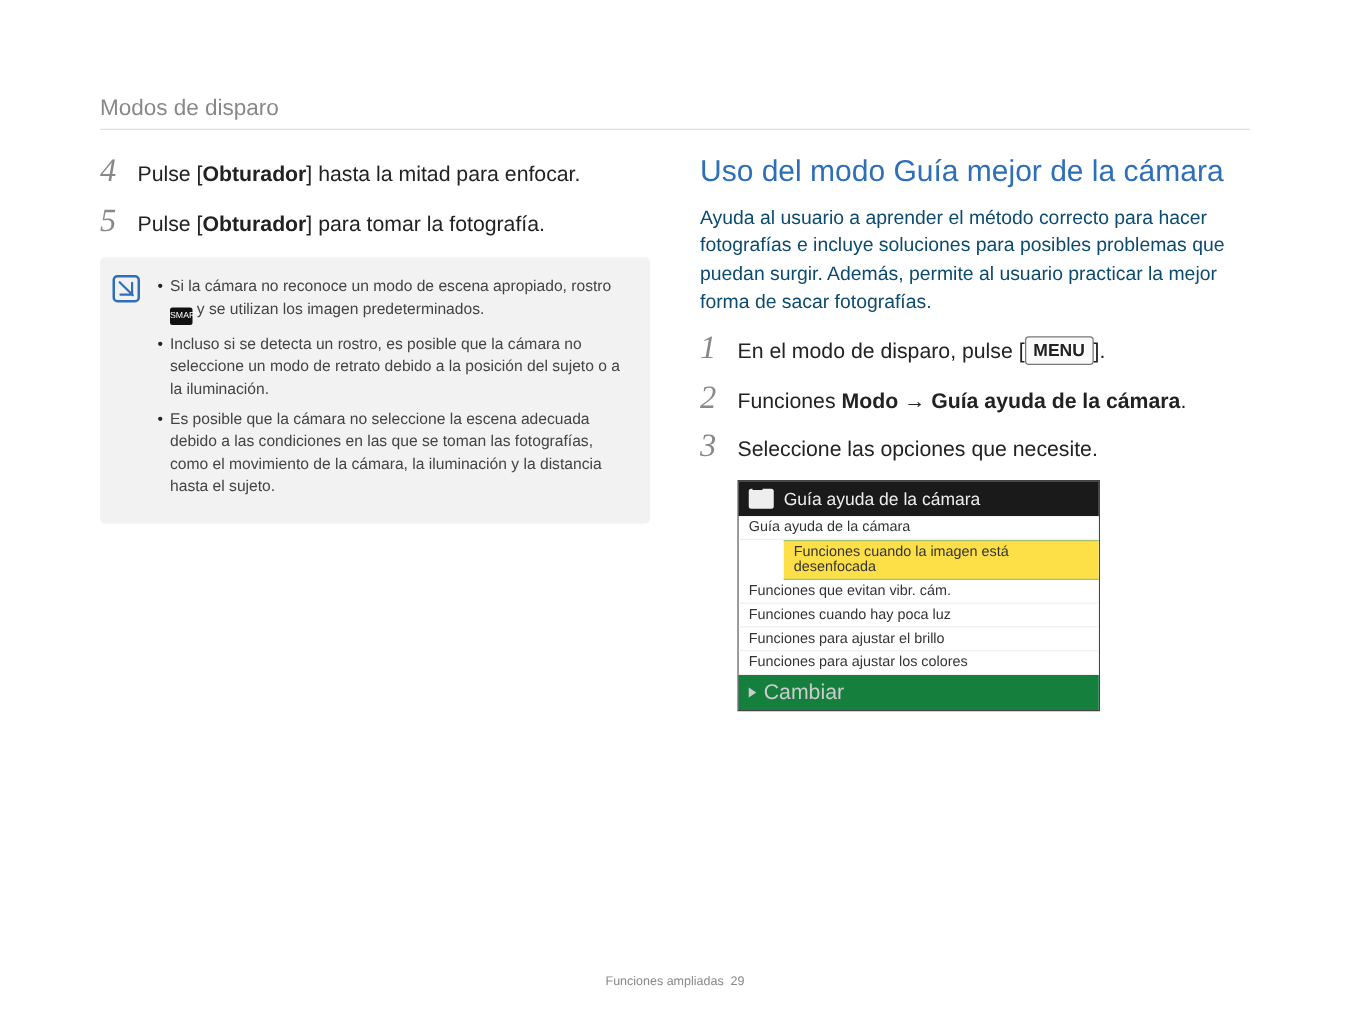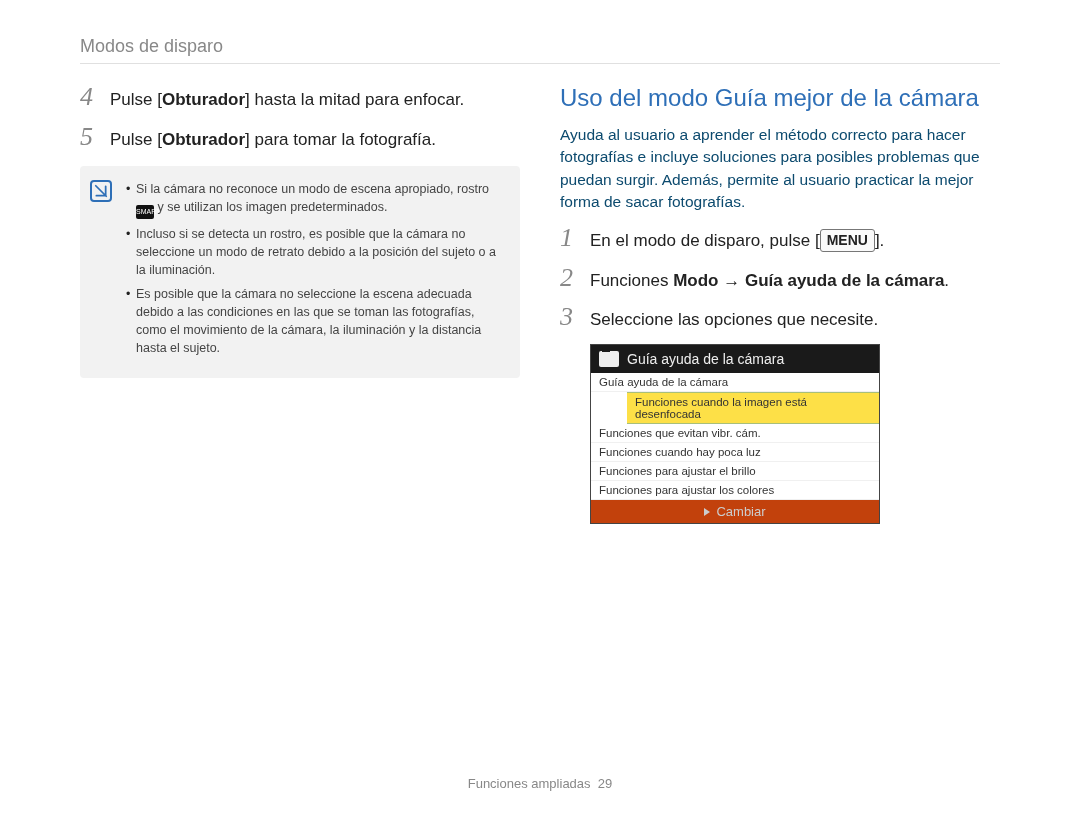--- a/index.html
+++ b/index.html
@@ -5,21 +5,21 @@
   * { box-sizing: border-box; margin: 0; padding: 0; }
   body {
     font-family: Arial, Helvetica, sans-serif;
     background: #fff;
     width: 1080px;
     height: 815px;
     position: relative;
     color: #333;
   }
   .page {
-    padding: 36px 80px 0 80px;
+    padding: 76px 80px 0 80px;
   }
   .breadcrumb {
     font-size: 18px;
     color: #888;
     font-weight: 300;
     margin-bottom: 20px;
     border-bottom: 1px solid #e0e0e0;
     padding-bottom: 6px;
   }
   .columns {
@@ -178,41 +178,40 @@
     font-size: 11.5px;
   }
   .ui-item.sel {
     background: #fde047;
     border: 1px solid #a8bf7a;
     border-left: none;
     border-right: none;
     margin-left: 36px;
   }
   .ui-footer {
-    background: #c2410c;
+    background: #15803d;
     color: #ccc;
     padding: 4px 8px;
-    font-size: 13px;
+    font-size: 17px;
     display: flex;
     align-items: center;
     gap: 6px;
-    justify-content: center;
   }
   .ui-footer .tri {
     width: 0; height: 0;
     border-top: 4px solid transparent;
     border-bottom: 4px solid transparent;
     border-left: 6px solid #ccc;
   }
   .page-footer {
     position: absolute;
     bottom: 24px;
     left: 0; right: 0;
     text-align: center;
-    font-size: 13px;
+    font-size: 10px;
     color: #888;
   }
 </style>
 </head>
 <body>
 
 <div class="page">
   <div class="breadcrumb">Modos de disparo</div>
 
   <div class="columns">

